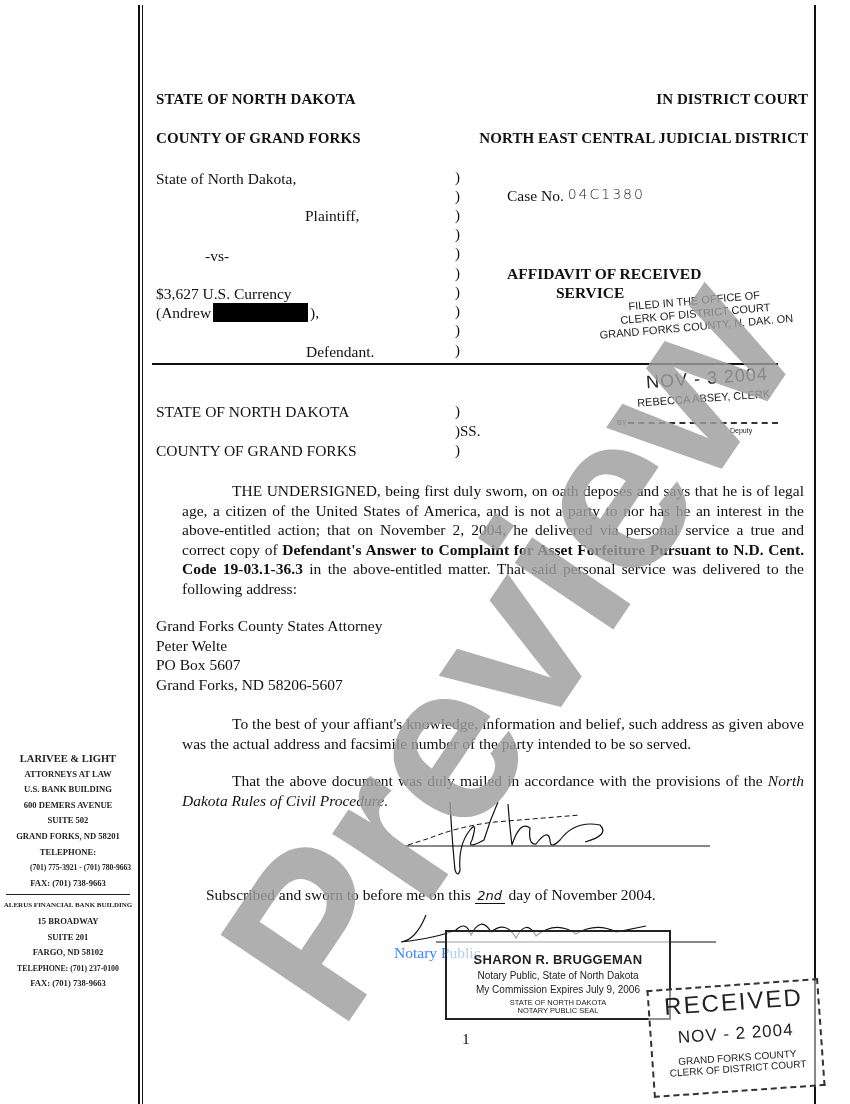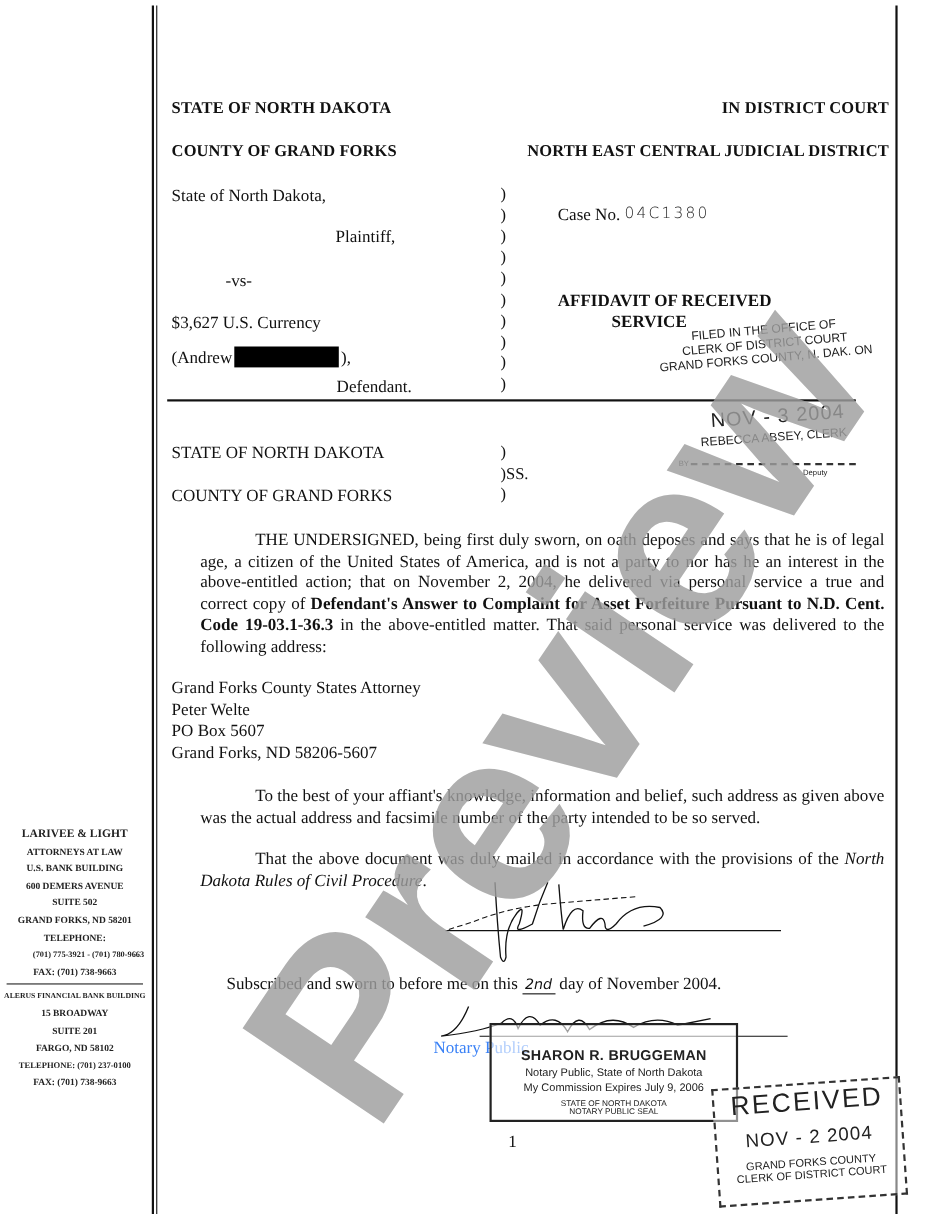--- a/index.html
+++ b/index.html
@@ -32,21 +32,21 @@
 
 <div class="abs hdr" style="left:156px;top:91px;">STATE OF NORTH DAKOTA</div>
 <div class="abs hdr" style="right:42px;top:91px;">IN DISTRICT COURT</div>
 <div class="abs hdr" style="left:156px;top:130px;">COUNTY OF GRAND FORKS</div>
 <div class="abs hdr" style="right:42px;top:130px;">NORTH EAST CENTRAL JUDICIAL DISTRICT</div>
 
 <div class="abs t15" style="left:156px;top:170px;">State of North Dakota,</div>
 <div class="abs t15" style="left:305px;top:207px;">Plaintiff,</div>
 <div class="abs t15" style="left:205px;top:247px;">-vs-</div>
 <div class="abs t15" style="left:156px;top:285px;">$3,627 U.S. Currency</div>
-<div class="abs t15" style="left:156px;top:315px;">
+<div class="abs t15" style="left:156px;top:303px;">
   <span>(Andrew</span><span class="redact"></span><span>),</span>
 </div>
 <div class="abs t15" style="left:306px;top:343px;">Defendant.</div>
 
 <div class="paren" style="top:169px;">)</div>
 <div class="paren" style="top:188px;">)</div>
 <div class="paren" style="top:207px;">)</div>
 <div class="paren" style="top:226px;">)</div>
 <div class="paren" style="top:245px;">)</div>
 <div class="paren" style="top:265px;">)</div>

